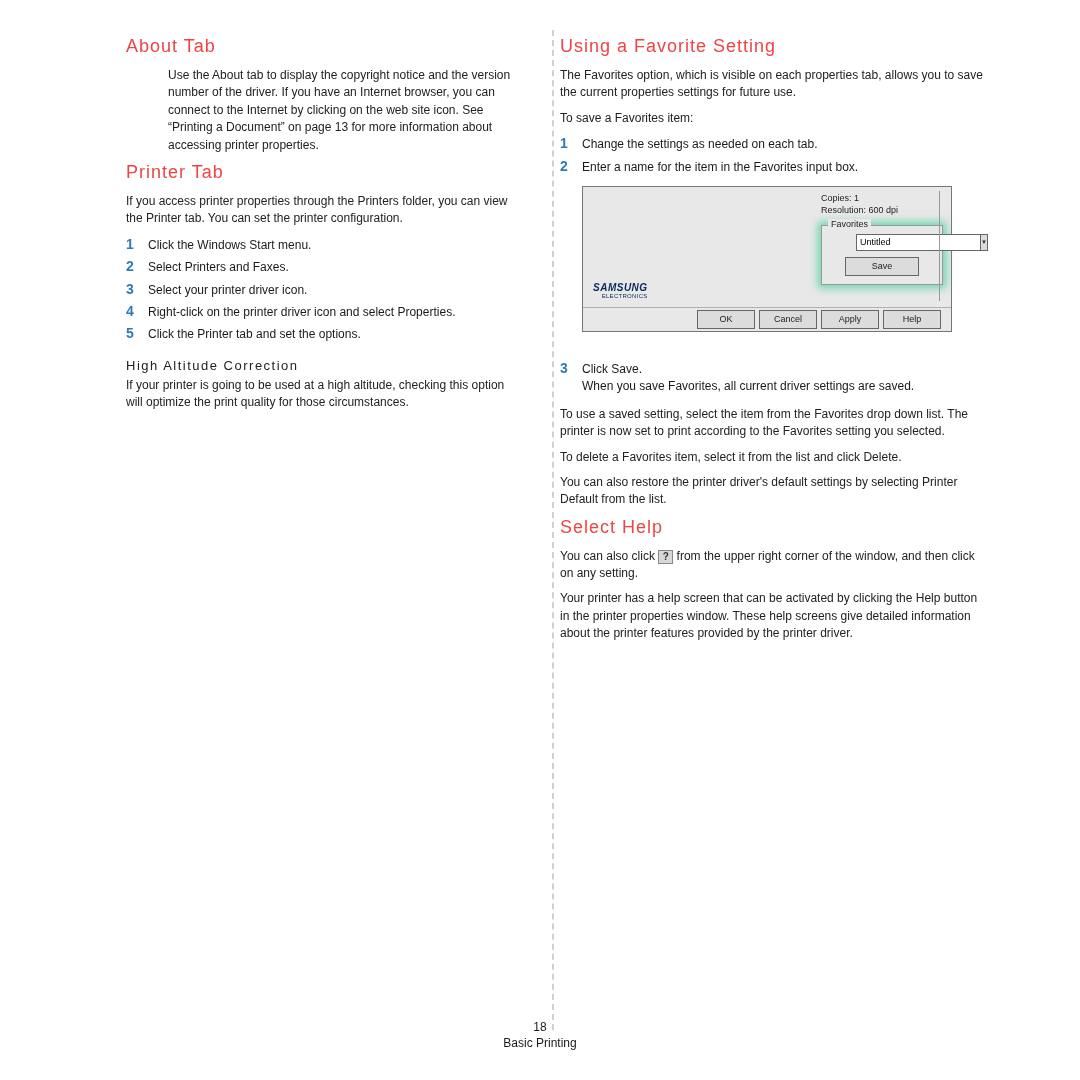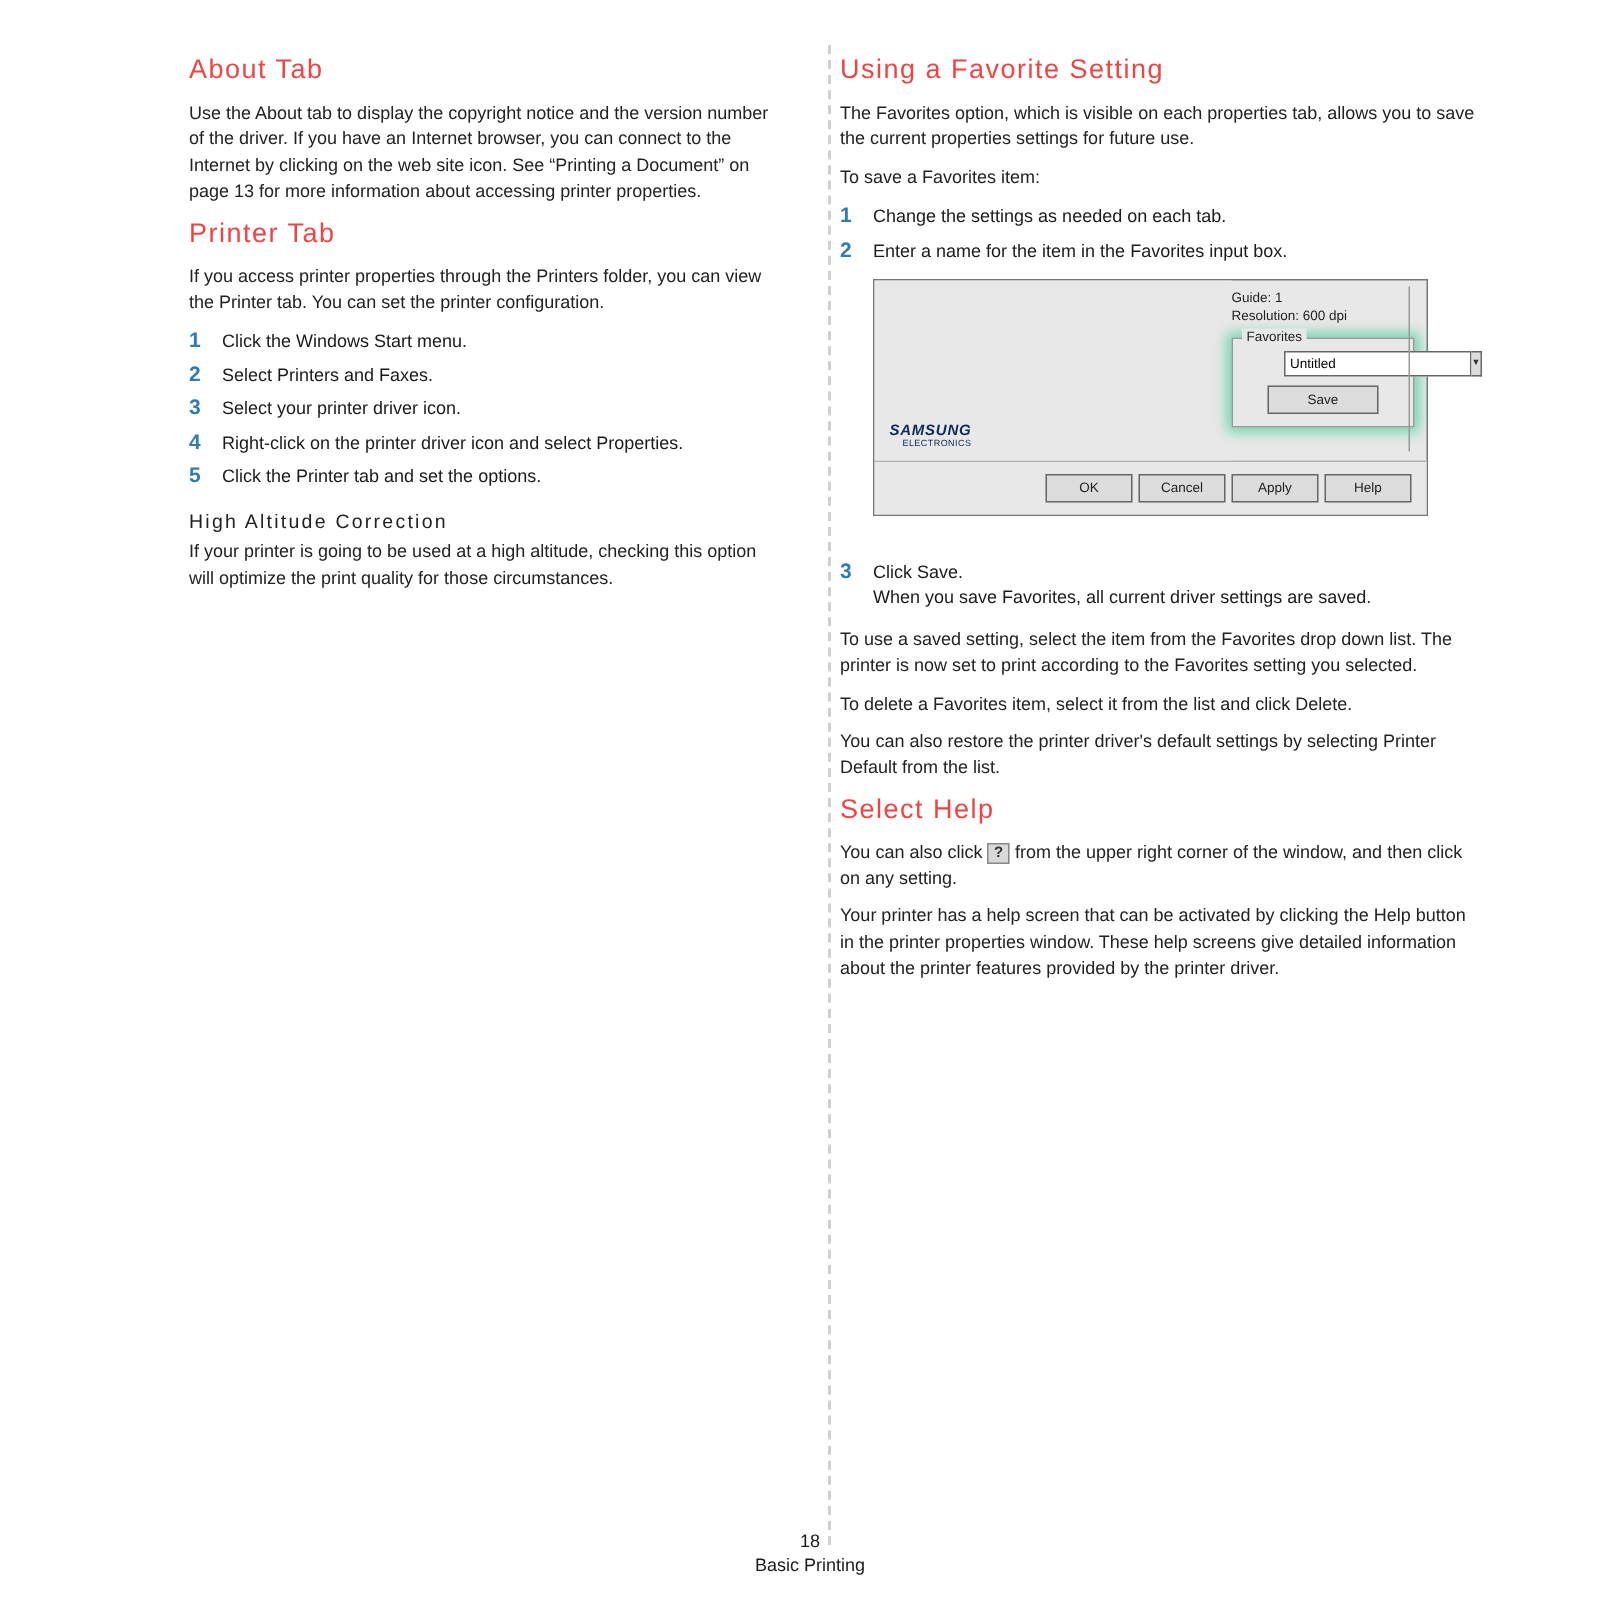--- a/index.html
+++ b/index.html
@@ -27,21 +27,21 @@
     width:0; height:1000px;
     border-left:2px dashed #d0d0d0;
   }
   h2.section {
     font-size:18px; font-weight:normal;
     margin:6px 0 10px 0;
     color:#ef4444;
     letter-spacing:1px;
   }
   p { font-size:12px; line-height:1.45; margin-bottom:8px; color:#222; }
-  .intro { margin-top:4px; }
+  .intro { margin-top:4px;margin-left:42px; }
   ol.steps { list-style:none; counter-reset:step; margin:4px 0 10px 0; }
   ol.steps li { display:flex; align-items:flex-start; margin-bottom:4px; }
   ol.steps li .num {
     color:#2e7bb8; font-weight:bold; font-size:14px;
     width:22px; flex-shrink:0;
   }
   ol.steps li .txt { font-size:12px; line-height:1.45; padding-top:1px; }
   .subhead {
     font-size:13px; font-weight:normal; letter-spacing:1.5px;
     margin:14px 0 4px 0; color:#222;
@@ -136,21 +136,21 @@
     display:block; width:74px; height:19px;
     margin:0 auto;
     border:1px solid #666; background:#dcdcdc;
     font-size:9px; line-height:17px; text-align:center;
   }
   .glow {
     box-shadow:0 0 8px 3px rgba(0,200,120,0.55);
   }
   .shot-bottom {
     border-top:1px solid #b0b0b0;
-    height:36px;
+    height:24px;
     display:flex;
     justify-content:flex-end;
     align-items:center;
     padding:0 10px;
     background:#e8e8e8;
   }
   .footer {
     position:absolute;
     left:0; right:0;
     top:1020px;
@@ -213,21 +213,21 @@
     <div class="shot">
       <div class="shot-top">
         <div class="shot-left">
           <div class="samsung">
             <span>SAMSUNG</span>
             <span class="elec">ELECTRONICS</span>
           </div>
         </div>
         <div class="shot-right">
           <div class="info-line">
-            <span>Guide:</span> <span>1</span>
+            <span>Copies:</span> <span>1</span>
           </div>
           <div class="info-line">Resolution: 600 dpi</div>
           <div class="fav-group glow">
             <span class="legend">Favorites</span>
             <div class="combo">
               <input type="text" value="Untitled" style="">
               <div class="dd"></div>
             </div>
             <div class="save-btn">Save</div>
           </div>

